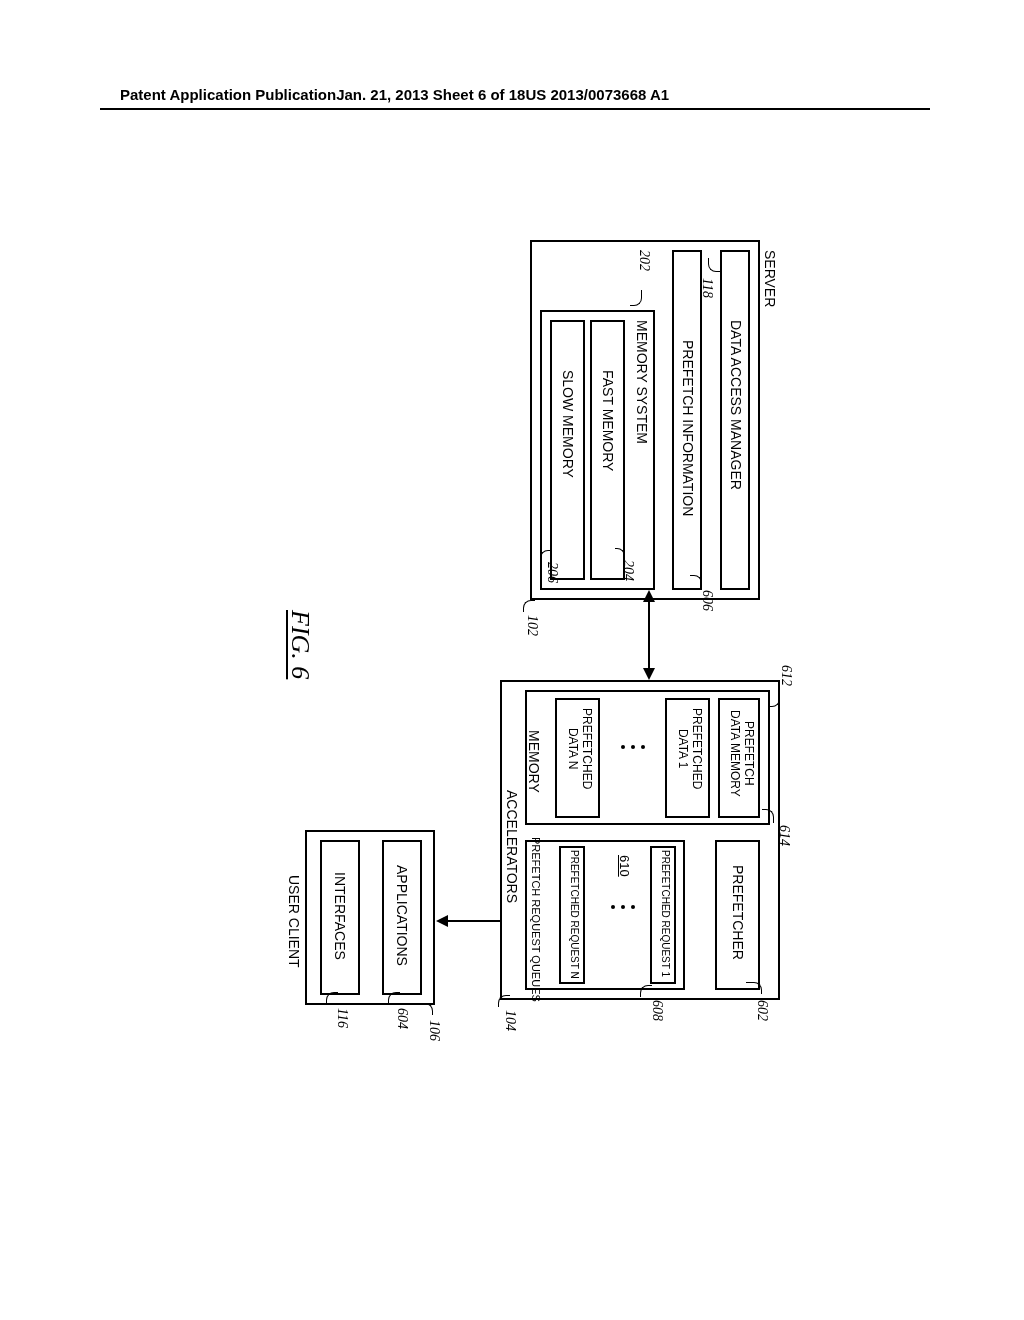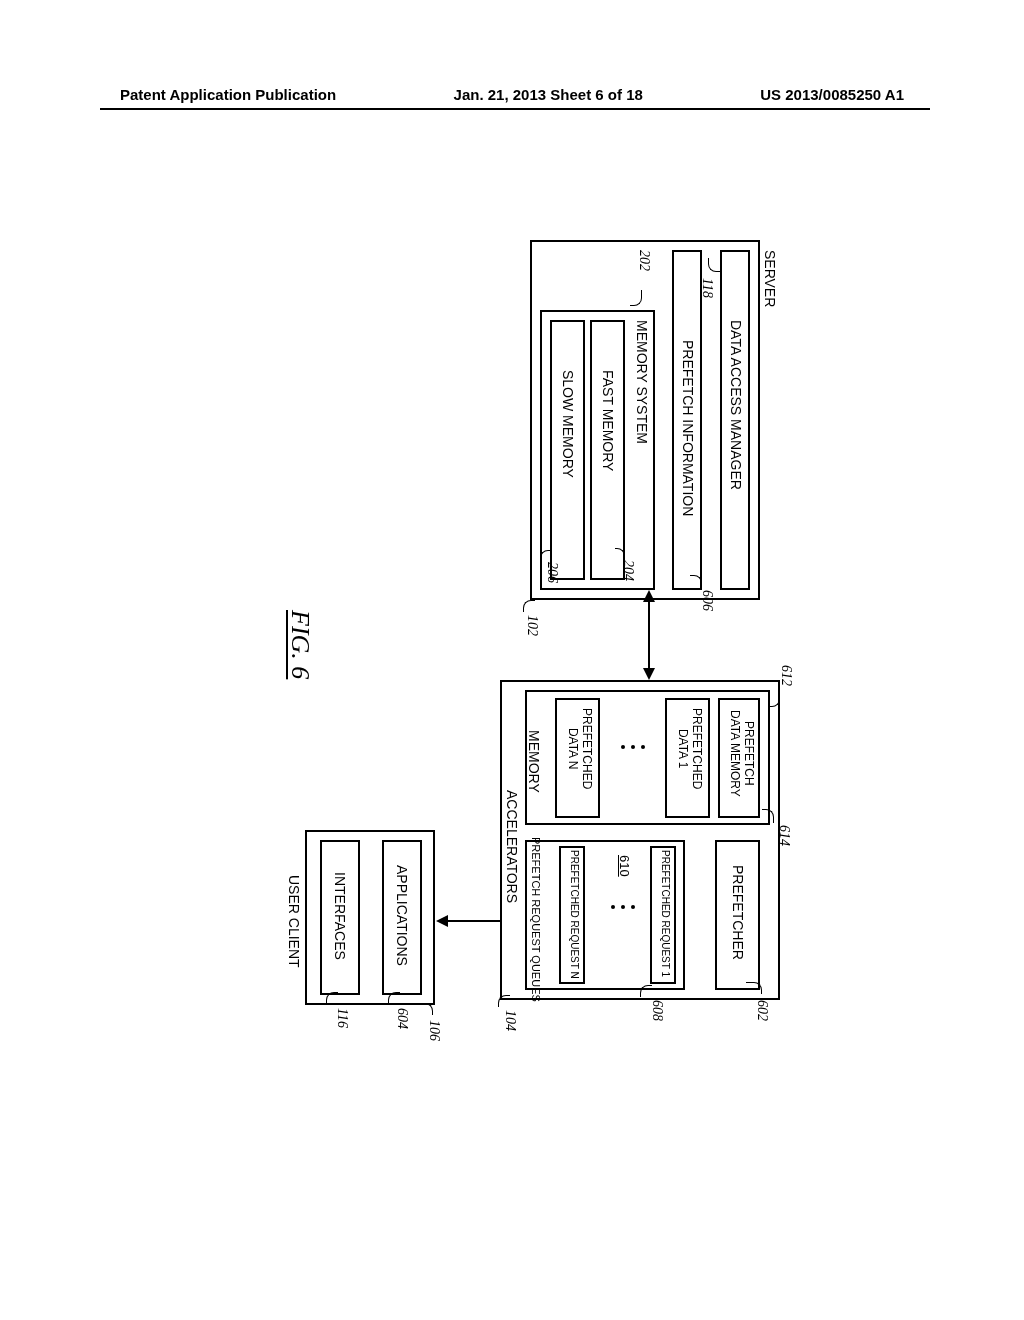--- a/index.html
+++ b/index.html
@@ -9,21 +9,20 @@
       background: #fff;
       position: relative;
       font-family: Arial, sans-serif;
     }
     .header {
       position: absolute;
       top: 86px;
       left: 0;
       width: 100%;
       display: flex;
-      justify-content: space-between;
       padding: 0 120px;
       font-size: 15px;
       font-weight: bold;
     }
     .header-line {
       position: absolute;
       top: 108px;
       left: 100px;
       width: 830px;
       height: 2px;
@@ -102,21 +101,21 @@
       text-decoration: underline;
       text-underline-offset: 4px;
     }
   </style>
 </head>
 <body>
 
 <div class="header">
   <span>Patent Application Publication</span>
   <span>Jan. 21, 2013  Sheet 6 of 18</span>
-  <span>US 2013/0085250 A1</span>
+  <span>US 2013/0073668 A1</span>
 </div>
 <div class="header-line"></div>
 
 <div class="diagram-area">
 
   <div class="block" style="left:-100px; top:40px; width:360px; height:230px;"></div>
   <div class="label" style="left:-90px; top:22px;">SERVER</div>
   <div class="ref-num" style="left:275px; top:260px;">102</div>
   <div class="callout" style="left:260px; top:265px; width:12px; height:12px;"></div>
 

